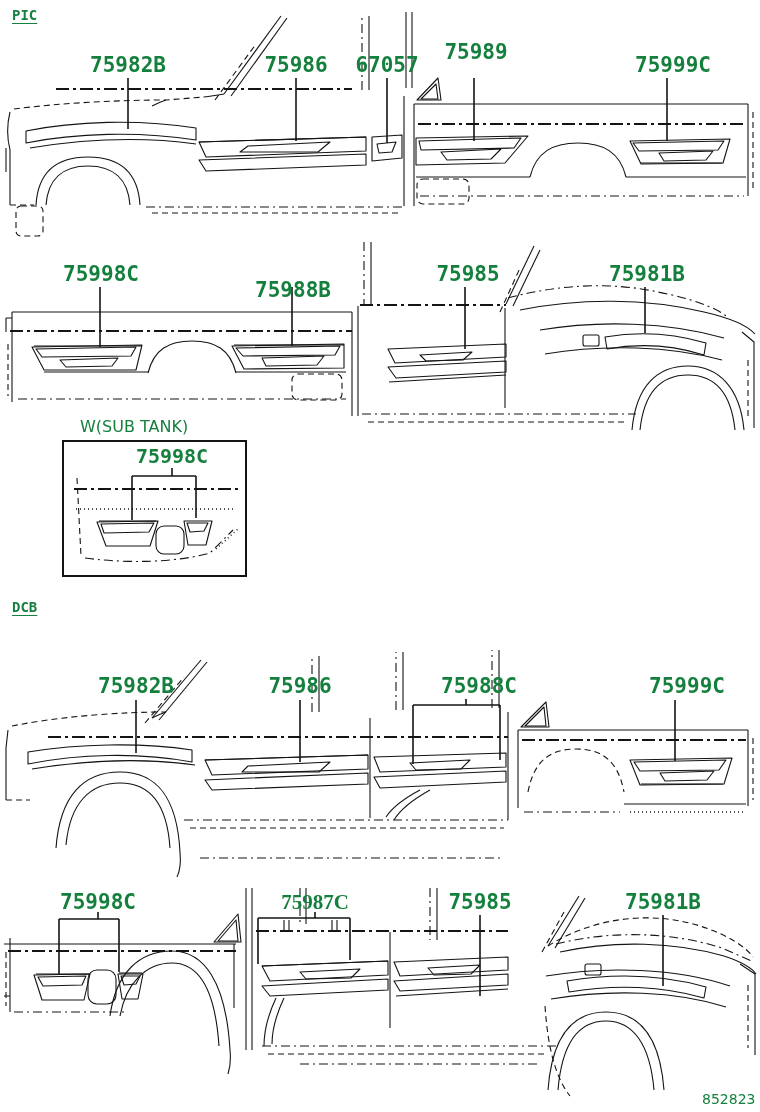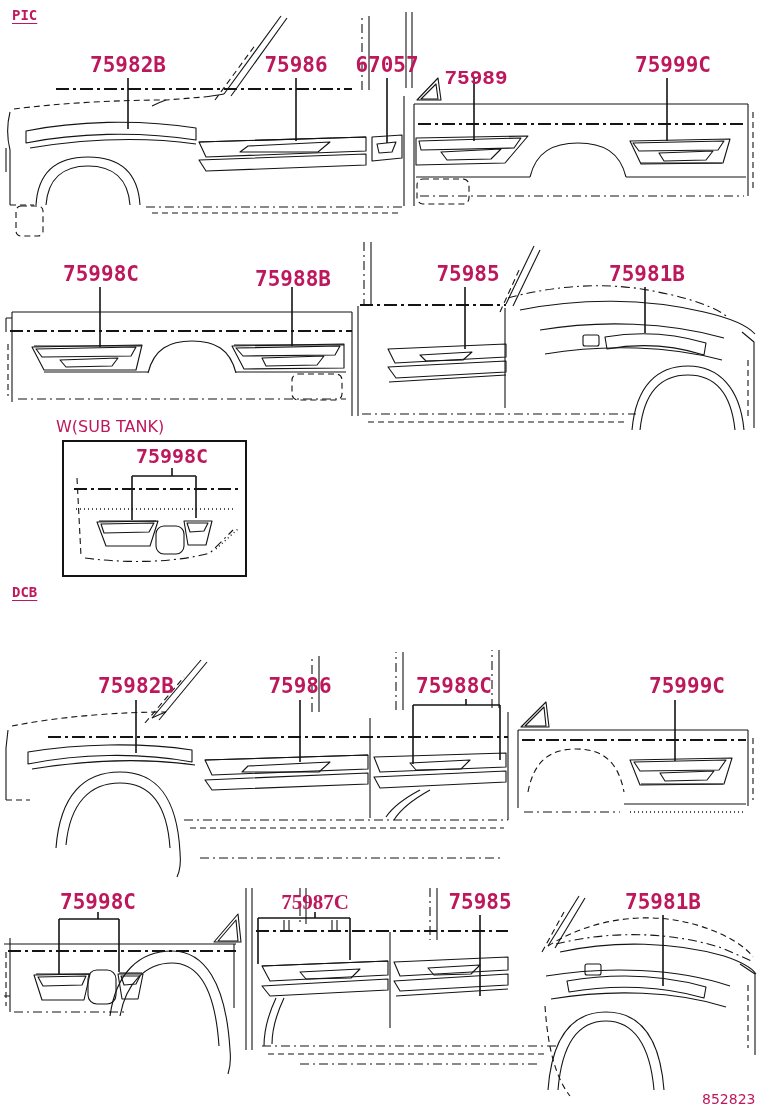--- a/index.html
+++ b/index.html
@@ -1,17 +1,17 @@
 <!DOCTYPE html>
 <html><head>
 <meta charset="utf-8">
 <style>
   html,body{margin:0;padding:0;background:#fff;}
   #page{position:relative;width:760px;height:1112px;background:#ffffff;overflow:hidden;
-        font-family:"DejaVu Sans Mono", monospace;color:#be185d;}
+        font-family:"DejaVu Sans Mono", monospace;color:#15803d;}
   #art{position:absolute;left:0;top:0;}
   #art path, #art rect{fill:none;stroke:#141414;stroke-width:1.1;stroke-linecap:butt;stroke-linejoin:round;}
   #art .ph{stroke-dasharray:13 4 3 4;stroke-width:1.9;}
   #art .ph2{stroke-dasharray:9 4 2 4;stroke-width:1.1;}
   #art .dsh{stroke-dasharray:6 4;}
   #art .dot{stroke-dasharray:1 3;stroke-width:1.4;}
   #art .ldr{stroke-width:1.6;}
   .part-label{position:absolute;transform:translateX(-50%);font:700 21px "DejaVu Sans Mono",monospace;
               letter-spacing:0;white-space:nowrap;line-height:1;}
   .sec-header{position:absolute;font:700 14px "DejaVu Sans Mono",monospace;text-decoration:underline;
@@ -281,40 +281,40 @@
       <path class="ldr" d="M315,912 V918"></path>
       <path class="ldr" d="M258,918 H350"></path>
       <path class="ldr" d="M258,918 V964"></path>
       <path class="ldr" d="M350,918 V960"></path>
       <path class="ldr" d="M480,915 V996"></path>
       <path class="ldr" d="M663,915 V986"></path>
     </g>
   </svg>
 
   <div class="sec-header" style="left:12px;top:8px;">PIC</div>
-  <div class="sec-header" style="left:12px;top:585px;">DCB</div>
+  <div class="sec-header" style="left:12px;top:600px;">DCB</div>
 
   <div class="part-label" style="left:128px;top:55px;">75982B</div>
   <div class="part-label" style="left:296px;top:55px;">75986</div>
   <div class="part-label" style="left:387px;top:55px;">67057</div>
-  <div class="part-label" style="left:476px;top:68px;font-family:Liberation Mono, monospace;">75989</div>
+  <div class="part-label" style="left:476px;top:42px;">75989</div>
   <div class="part-label" style="left:673px;top:55px;">75999C</div>
 
   <div class="part-label" style="left:101px;top:264px;">75998C</div>
-  <div class="part-label" style="left:293px;top:269px;">75988B</div>
+  <div class="part-label" style="left:293px;top:280px;">75988B</div>
   <div class="part-label" style="left:468px;top:264px;">75985</div>
   <div class="part-label" style="left:647px;top:264px;">75981B</div>
 
-  <div class="caption" style="left:56px;top:419px;text-align:right;">W(SUB TANK)</div>
+  <div class="caption" style="left:80px;top:419px;text-align:right;">W(SUB TANK)</div>
   <div class="subtank-box"></div>
   <div class="subtank-label" style="left:172px;top:446px;">75998C</div>
 
   <div class="part-label" style="left:136px;top:676px;">75982B</div>
   <div class="part-label" style="left:300px;top:676px;">75986</div>
-  <div class="part-label" style="left:454px;top:676px;">75988C</div>
+  <div class="part-label" style="left:479px;top:676px;">75988C</div>
   <div class="part-label" style="left:687px;top:676px;">75999C</div>
 
   <div class="part-label" style="left:98px;top:892px;">75998C</div>
   <div class="part-label" style="left:315px;top:892px;font-family:Liberation Serif, serif;">75987C</div>
   <div class="part-label" style="left:480px;top:892px;">75985</div>
   <div class="part-label" style="left:663px;top:892px;">75981B</div>
 
   <div class="drawing-number" style="left:702px;top:1092px;">852823</div>
 
 </div>

